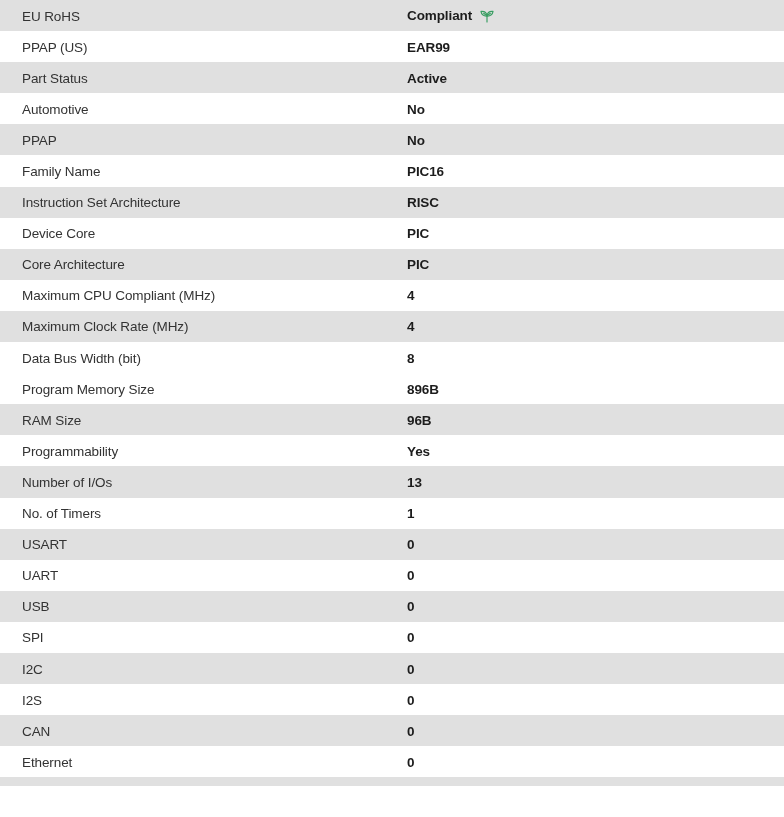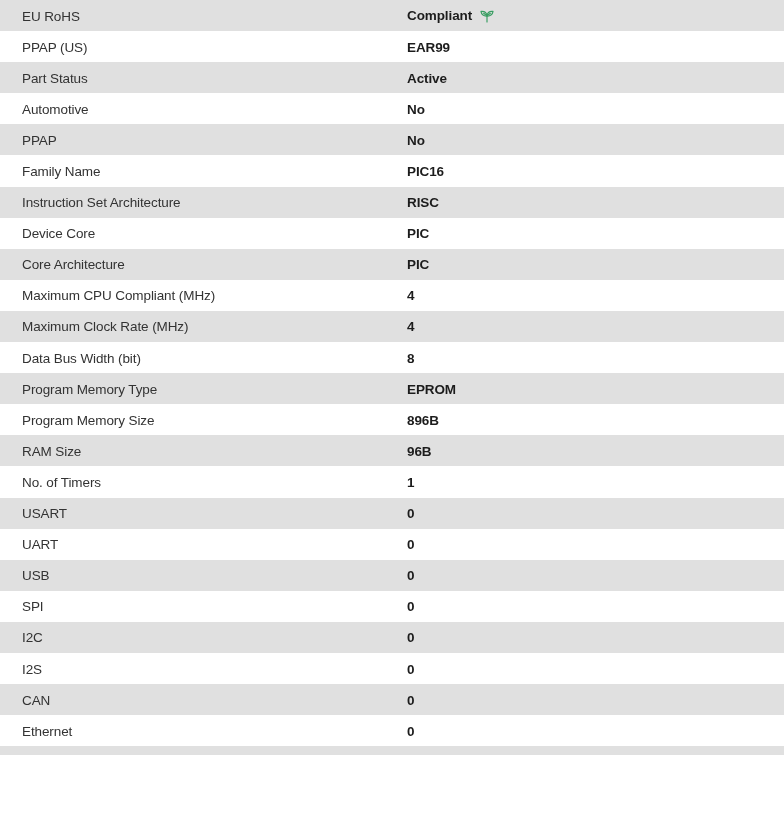--- a/index.html
+++ b/index.html
@@ -169,45 +169,52 @@
   </div>
 
   <div class="row white">
     <span class="label">Data Bus Width (bit)</span>
     <span class="value-cell">
       <span class="value">8</span>
 
     </span>
   </div>
 
-  <div class="row gray">
-    <span class="label">Program Memory Type</span>
-    <span class="value-cell">
-      <span class="value">EPROM</span>
-
-    </span>
-  </div>
 
   <div class="row white">
     <span class="label">Program Memory Size</span>
     <span class="value-cell">
       <span class="value">896B</span>
 
     </span>
   </div>
 
   <div class="row gray">
     <span class="label">RAM Size</span>
     <span class="value-cell">
       <span class="value">96B</span>
 
     </span>
   </div>
 
-
+  <div class="row white">
+    <span class="label">Programmability</span>
+    <span class="value-cell">
+      <span class="value">Yes</span>
+
+    </span>
+  </div>
+
+  <div class="row gray">
+    <span class="label">Number of I/Os</span>
+    <span class="value-cell">
+      <span class="value">13</span>
+
+    </span>
+  </div>
 
   <div class="row white">
     <span class="label">No. of Timers</span>
     <span class="value-cell">
       <span class="value">1</span>
 
     </span>
   </div>
 
   <div class="row gray">

